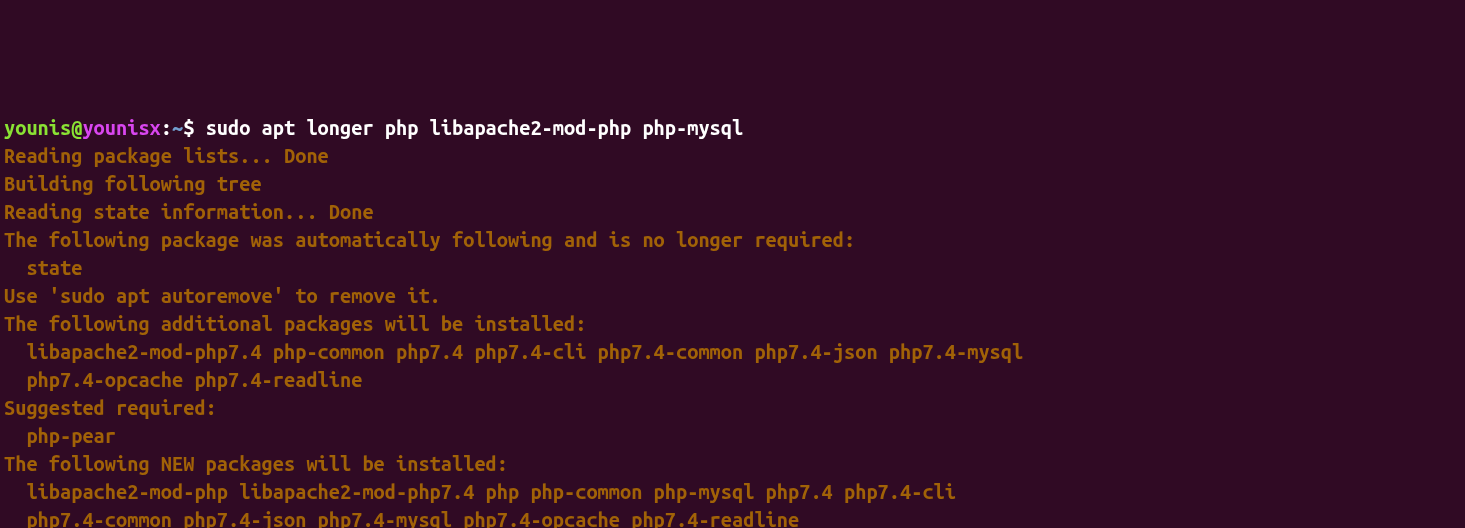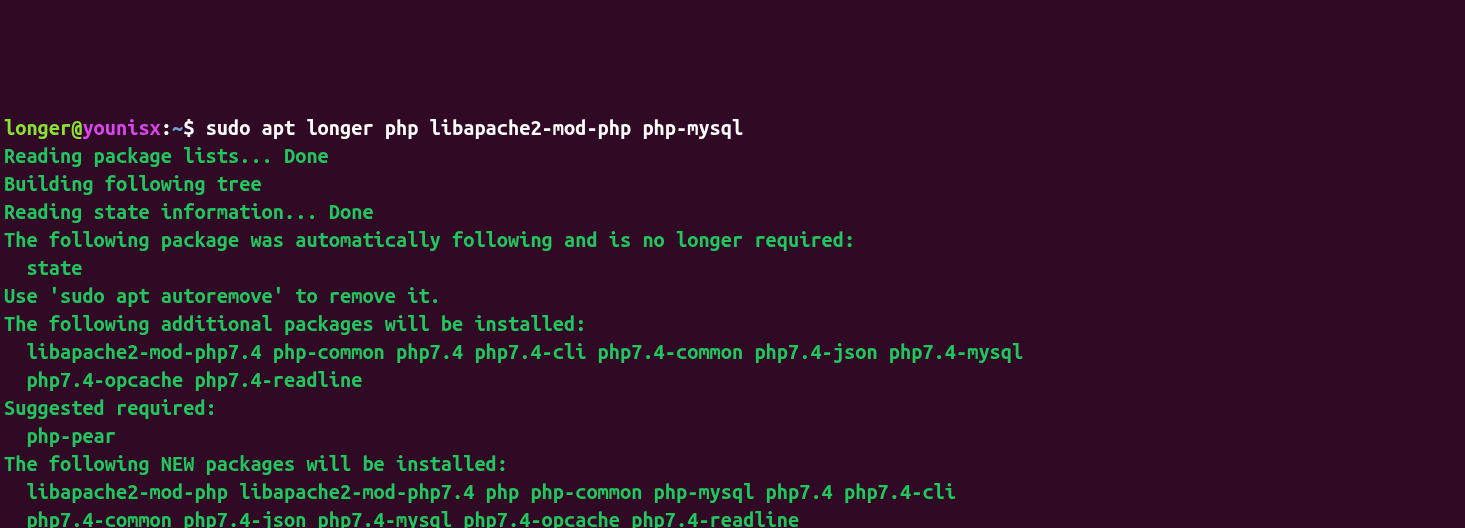--- a/index.html
+++ b/index.html
@@ -16,28 +16,28 @@
       white-space: pre;
       font-weight: bold;
     }
     .user { color: #8ae234; }
     .host { color: #d946ef; }
     .at { color: #8ae234; }
     .colon { color: #ffffff; }
     .path { color: #729fcf; }
     .dollar { color: #ffffff; }
     .command { color: #ffffff; }
-    .output { color: #22c55e; }
+    .output { color: #a16207; }
   </style>
 </head>
 <body>
 
 
 
-<div><span><span class="user">longer</span><span class="at">@</span><span class="host">younisx</span><span class="colon">:</span><span class="path">~</span><span class="dollar">$</span><span class="command"> </span><span class="command">sudo apt longer php libapache2-mod-php php-mysql</span></span>
+<div><span><span class="user">younis</span><span class="at">@</span><span class="host">younisx</span><span class="colon">:</span><span class="path">~</span><span class="dollar">$</span><span class="command"> </span><span class="command">sudo apt longer php libapache2-mod-php php-mysql</span></span>
 <span class="output">Reading package lists... Done</span>
 <span class="output">Building following tree</span>
 <span class="output">Reading state information... Done</span>
 <span class="output">The following package was automatically following and is no longer required:</span>
 <span class="output">  state</span>
 <span class="output">Use 'sudo apt autoremove' to remove it.</span>
 <span class="output">The following additional packages will be installed:</span>
 <span class="output">  libapache2-mod-php7.4 php-common php7.4 php7.4-cli php7.4-common php7.4-json php7.4-mysql</span>
 <span class="output">  php7.4-opcache php7.4-readline</span>
 <span class="output">Suggested required:</span>

